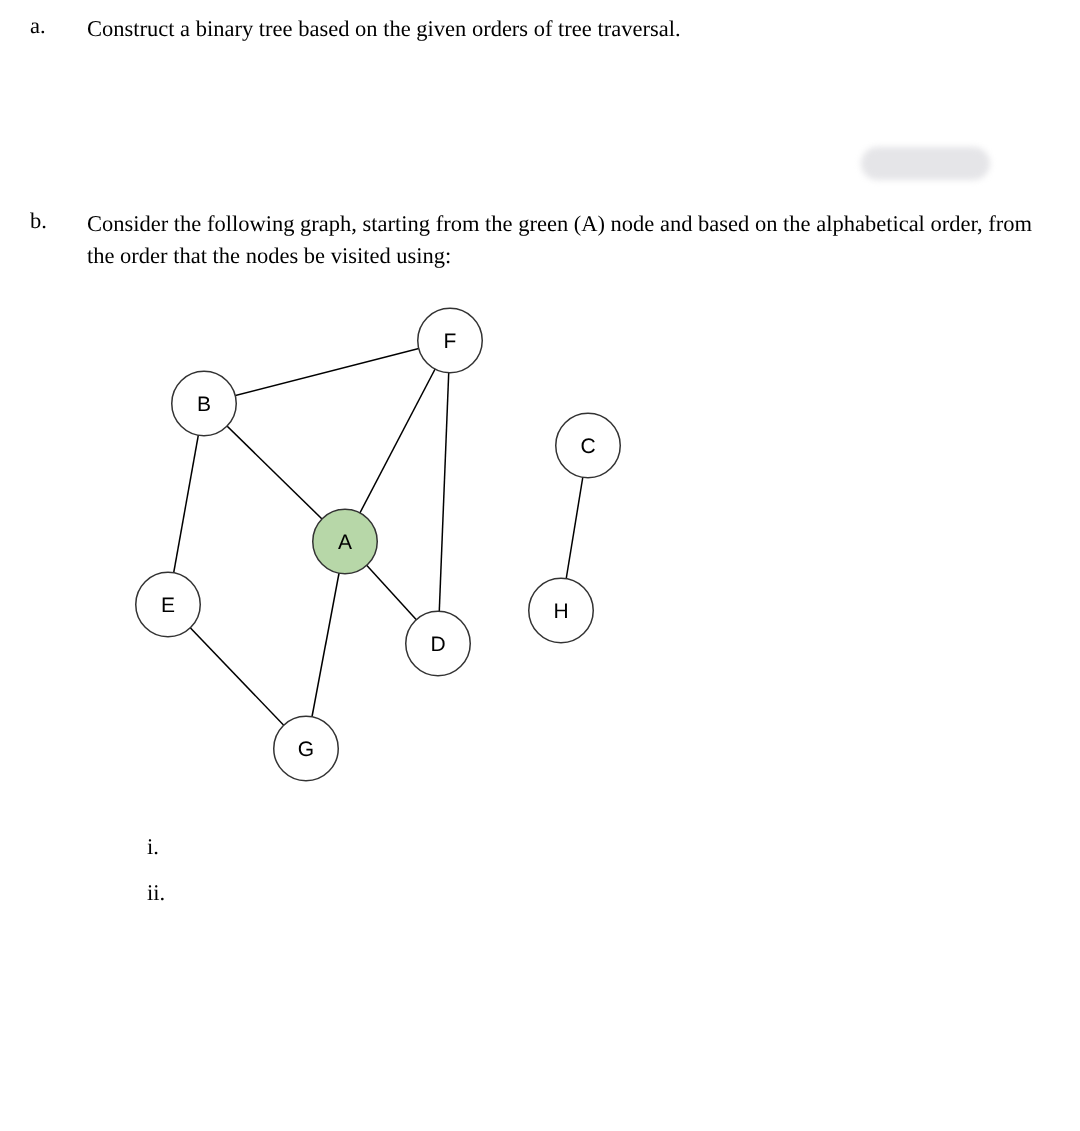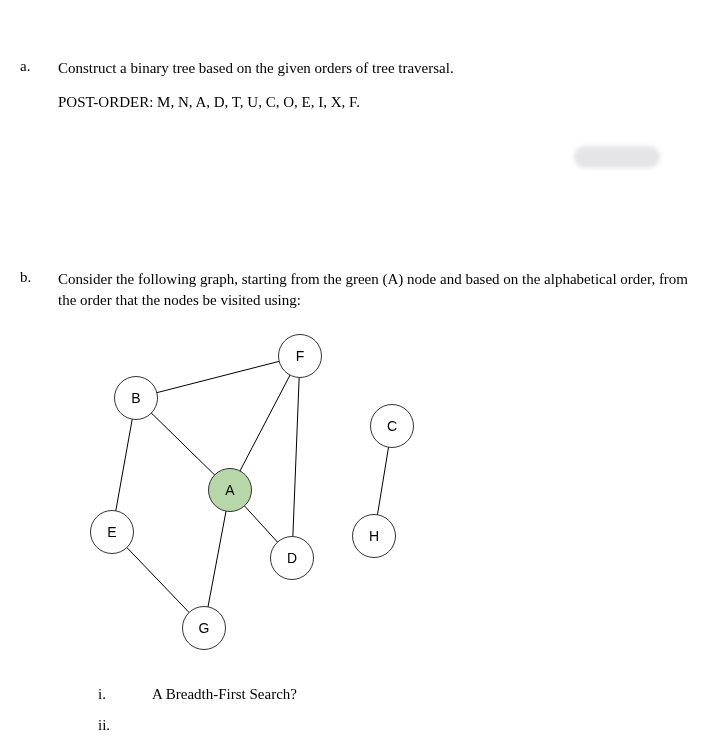--- a/index.html
+++ b/index.html
@@ -14,21 +14,21 @@
       padding: 10px 20px;
     }
     .question-block { position: relative; margin-bottom: 30px; }
     .label-col {
       position: absolute;
       left: 0;
       top: 0;
       width: 30px;
       font-size: 15px;
     }
-    .content-col { margin-left: 38px; margin-top: 48px; }
+    .content-col { margin-left: 38px; }
     .para { margin-bottom: 16px; line-height: 1.35; }
     .orders { margin-bottom: 10px; }
     .smudge {
       position: absolute;
       width: 86px;
       height: 22px;
       background: #e5e5e8;
       border-radius: 12px;
       filter: blur(2px);
     }
@@ -64,24 +64,20 @@
     .sub-row { display: flex; gap: 30px; margin-bottom: 14px; }
     .sub-label { width: 24px; }
   </style>
 </head>
 <body>
 
 <div class="question-block">
   <div class="label-col">a.</div>
   <div class="content-col">
     <div class="para">Construct a binary tree based on the given orders of tree traversal.</div>
-    <div class="orders">
-      <span>POST-ORDER:</span>
-      <span>M, N, A, D, T, U, C, O, E, I, X, F.</span>
-    </div>
   </div>
   <div class="smudge smudge-a"></div>
 </div>
 
 <div style="height:80px"></div>
 
 <div class="question-block">
   <div class="label-col">b.</div>
   <div class="content-col">
     <div class="para">Consider the following graph, starting from the green (A) node and based on the alphabetical order, from the order that the nodes be visited using:</div>
@@ -106,21 +102,20 @@
       <div class="node start" style="left:154px; top:142px;">A</div>
       <div class="node" style="left:36px; top:184px;">E</div>
       <div class="node" style="left:298px; top:188px;">H</div>
       <div class="node" style="left:216px; top:210px;">D</div>
       <div class="node" style="left:128px; top:280px;">G</div>
     </div>
 
     <div class="sub-questions">
       <div class="sub-row">
         <span class="sub-label">i.</span>
-        <span>A Breadth-First Search?</span>
       </div>
       <div class="sub-row">
         <span class="sub-label">ii.</span>
       </div>
     </div>
   </div>
 
 </div>
 
 </body></html>

